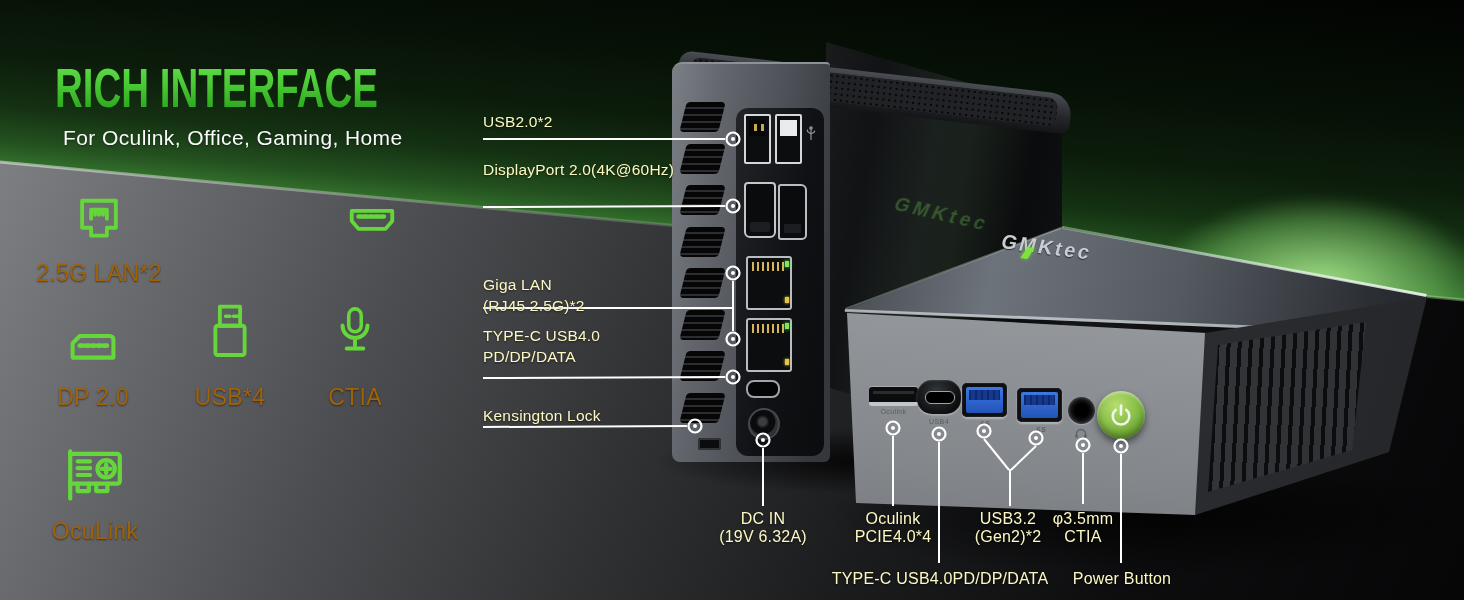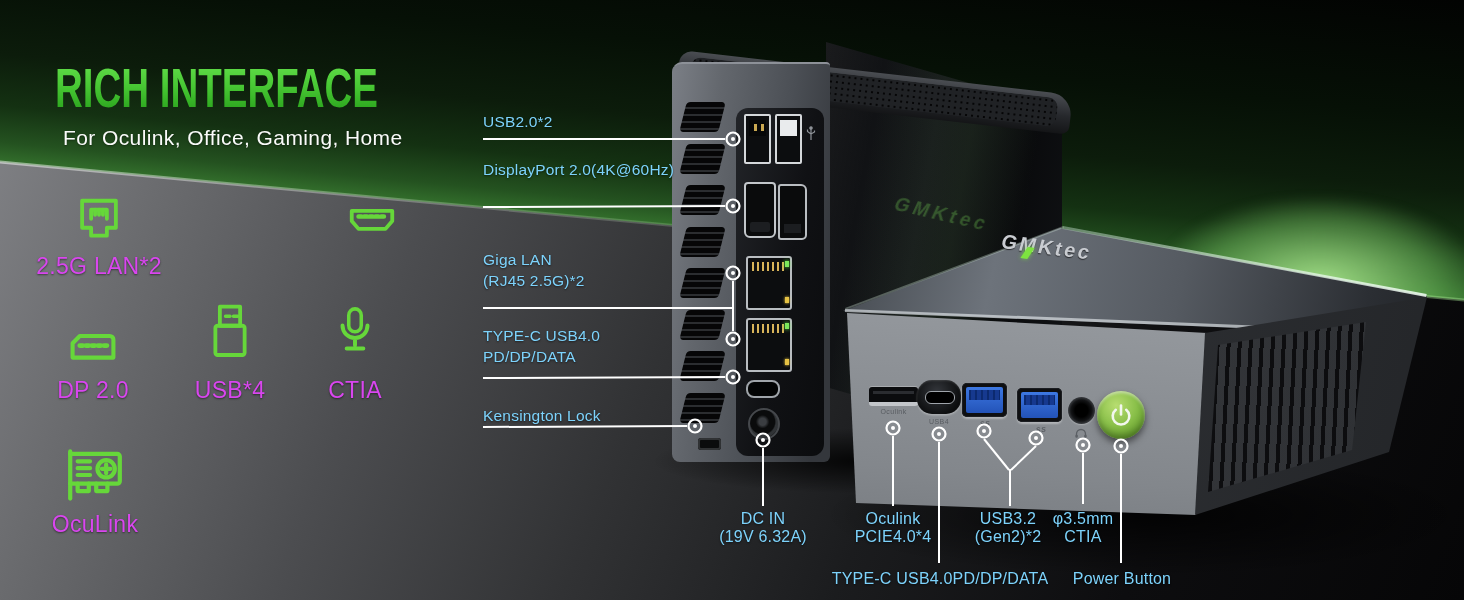--- a/index.html
+++ b/index.html
@@ -124,34 +124,34 @@
   .power-btn{position:absolute;left:1097px;top:391px;width:48px;height:48px;border-radius:50%;
     background:radial-gradient(circle at 40% 30%,#b7dd70 0%,#8ac04a 45%,#659e2d 78%,#4e8120 100%);
     box-shadow:0 4px 7px rgba(0,0,0,.5),inset 0 -4px 6px rgba(0,0,0,.28),inset 0 2px 3px rgba(255,255,255,.5);
     display:flex;align-items:center;justify-content:center;}
   .engrave{position:absolute;font-size:7px;color:#585c61;text-align:center;letter-spacing:.4px;}
   .engrave.ss{font-style:italic;font-weight:bold;transform:rotate(-4deg);}
   .hp-icon{position:absolute;left:1074px;top:428px;}
 
   
   .callout-svg{position:absolute;inset:0;pointer-events:none;}
-  .lbl{position:absolute;color:#7dd3fc;font-size:15.5px;line-height:21px;letter-spacing:.2px;
+  .lbl{position:absolute;color:#fef9c3;font-size:15.5px;line-height:21px;letter-spacing:.2px;
     text-shadow:0 1px 2px rgba(0,0,0,.55);white-space:nowrap;}
   .lbl.center{transform:translateX(-50%);text-align:center;line-height:17.5px;font-size:16px;}
 
   
   .title{position:absolute;left:55px;top:56px;font-size:55px;font-weight:700;letter-spacing:0;
     transform:scaleX(.7);transform-origin:left top;white-space:nowrap;
     background:linear-gradient(180deg,#69e450 0%,#47c733 48%,#219816 100%);
     -webkit-background-clip:text;background-clip:text;color:transparent;}
   .subtitle{position:absolute;left:63px;top:126px;font-size:21px;letter-spacing:.4px;color:#fafbfa;
     text-shadow:0 1px 2px rgba(0,0,0,.4);}
   .feat{position:absolute;width:150px;text-align:center;}
   .feat .ic{display:flex;align-items:flex-end;justify-content:center;}
-  .feat .fl{margin-top:5px;font-size:23px;color:#d946ef;letter-spacing:.3px;
+  .feat .fl{margin-top:12px;font-size:23px;color:#a16207;letter-spacing:.3px;
     text-shadow:0 1px 2px rgba(0,0,0,.5);white-space:nowrap;}
   .feat svg{stroke:var(--green,#66d73a);fill:none;stroke-width:3.4;stroke-linejoin:round;stroke-linecap:round;}
 </style>
 </head>
 <body>
 
 <div class="stage">
 
   <div class="wall"></div>
   <div class="glow-right"></div>
@@ -312,21 +312,21 @@
       <circle cx="1121" cy="446" r="2"></circle>
     </g>
   </svg>
 
   <div class="lbl" style="left:483px;top:111px">
     <div>USB2.0*2</div>
   </div>
   <div class="lbl" style="left:483px;top:159px">
     <div>DisplayPort 2.0(4K@60Hz)</div>
   </div>
-  <div class="lbl" style="left:483px;top:249px">
+  <div class="lbl" style="left:483px;top:274px">
     <div>Giga LAN</div>
     <div>(RJ45 2.5G)*2</div>
   </div>
   <div class="lbl" style="left:483px;top:325px">
     <div>TYPE-C USB4.0</div>
     <div>PD/DP/DATA</div>
   </div>
   <div class="lbl" style="left:483px;top:405px">
     <div>Kensington Lock</div>
   </div>

